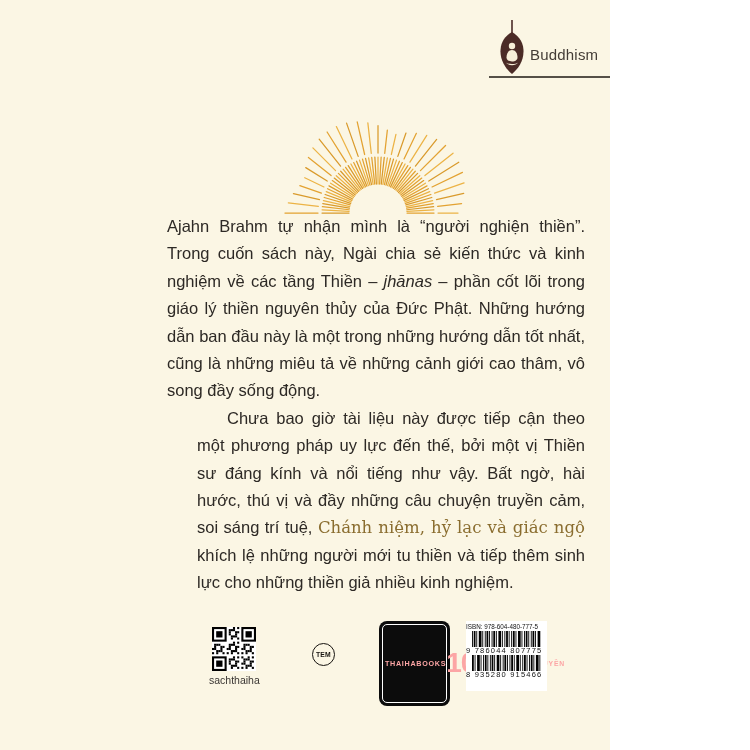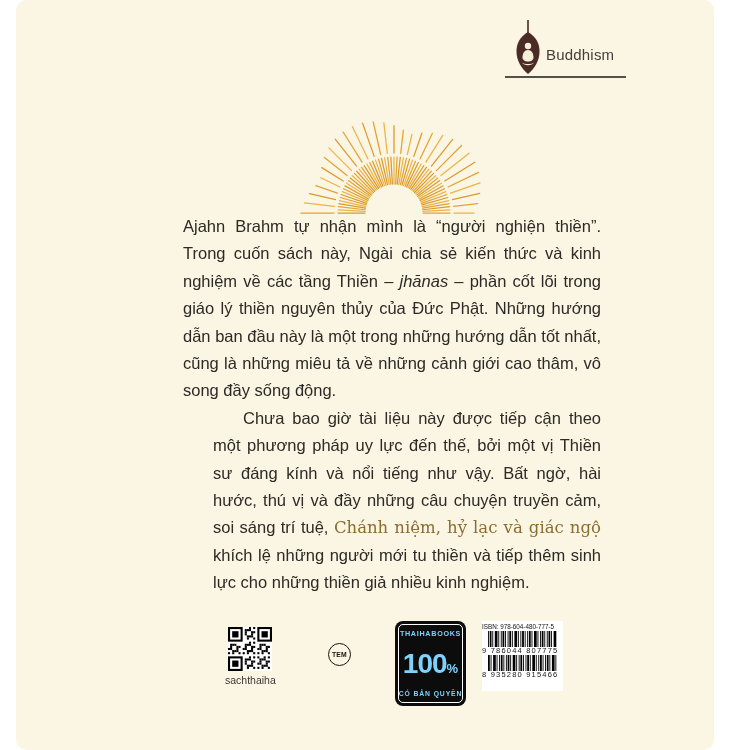--- a/index.html
+++ b/index.html
@@ -2,21 +2,21 @@
 <html style="--cream: #FBF6E4; --gold: #E3A231; --leaf: #4B2B26; --titlegold: #8A6D2F;"><head>
 <meta charset="utf-8">
 <style>
   :root{
     --cream:#FBF6E4; --gold:#E3A231; --leaf:#4B2B26; --titlegold:#8A6D2F;
     --ink:#2D2925;
   }
   *{margin:0;padding:0;box-sizing:border-box;}
   body{width:750px;height:750px;font-family:"Liberation Sans","DejaVu Sans",sans-serif;background:#fff;}
   .canvas{position:relative;width:750px;height:750px;background:#fff;overflow:hidden;}
-  .cover{position:absolute;left:16px;top:0;width:698px;height:750px;background:var(--cream);border-radius:10px;}
+  .cover{position:absolute;left:0;top:0;width:610px;height:750px;background:var(--cream);}
 
   
   .brand-leaf{position:absolute;left:498px;top:19px;}
   .brand-label{position:absolute;left:530px;top:46px;font-size:15px;color:#443D36;letter-spacing:.2px;}
   .brand-rule{position:absolute;left:489px;top:76px;width:121px;height:2px;background:#555047;}
 
   
   .sunburst{position:absolute;left:279px;top:112px;}
 
   
@@ -33,22 +33,22 @@
   .qr-wrap svg{display:block;margin:0 auto;background:#fff;}
   .qr-label{margin-top:3px;font-size:10.5px;color:#3A3633;}
 
   .tem{position:absolute;left:312px;top:643px;width:23px;height:23px;border:1.6px solid #16130F;
     border-radius:50%;display:flex;align-items:center;justify-content:center;
     font-size:6.8px;font-weight:bold;color:#16130F;letter-spacing:.2px;}
 
   .stamp{position:absolute;left:379px;top:621px;width:71px;height:85px;background:#0C0C0C;
     border-radius:8px;padding:3px;}
   .stamp-inner{width:100%;height:100%;border:1.5px solid #fff;border-radius:5px;
-    display:flex;flex-direction:column;align-items:center;justify-content:space-between;
-    padding:4px 2px 5px 2px;color:#7dd3fc;}
+    display:flex;flex-direction:row;align-items:center;justify-content:space-between;
+    padding:4px 2px 5px 2px;color:#fca5a5;}
   .stamp-top{font-size:7.2px;font-weight:bold;letter-spacing:.7px;white-space:nowrap;}
   .stamp-mid{line-height:.9;display:flex;align-items:center;}
   .stamp-mid .n{font-size:28px;font-weight:800;letter-spacing:-1px;}
   .stamp-mid .pct{font-size:13px;font-weight:800;margin-top:10px;}
   .stamp-bottom{font-size:6.8px;font-weight:bold;letter-spacing:.9px;white-space:nowrap;}
 
   .barcode-box{position:absolute;left:466px;top:621px;width:81px;height:70px;background:#fff;
     text-align:left;padding-top:2px;}
   .isbn{font-size:6.3px;color:#111;white-space:nowrap;}
   .bars{display:block;margin:1px auto 0 auto;}

